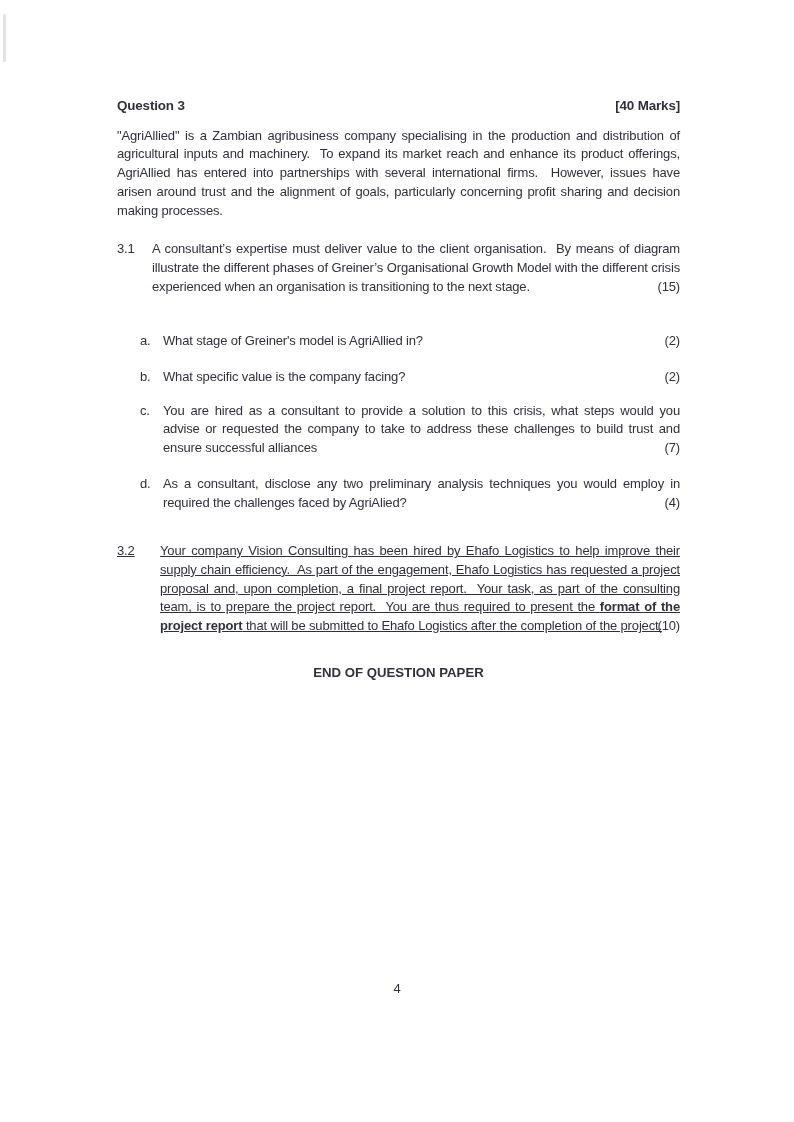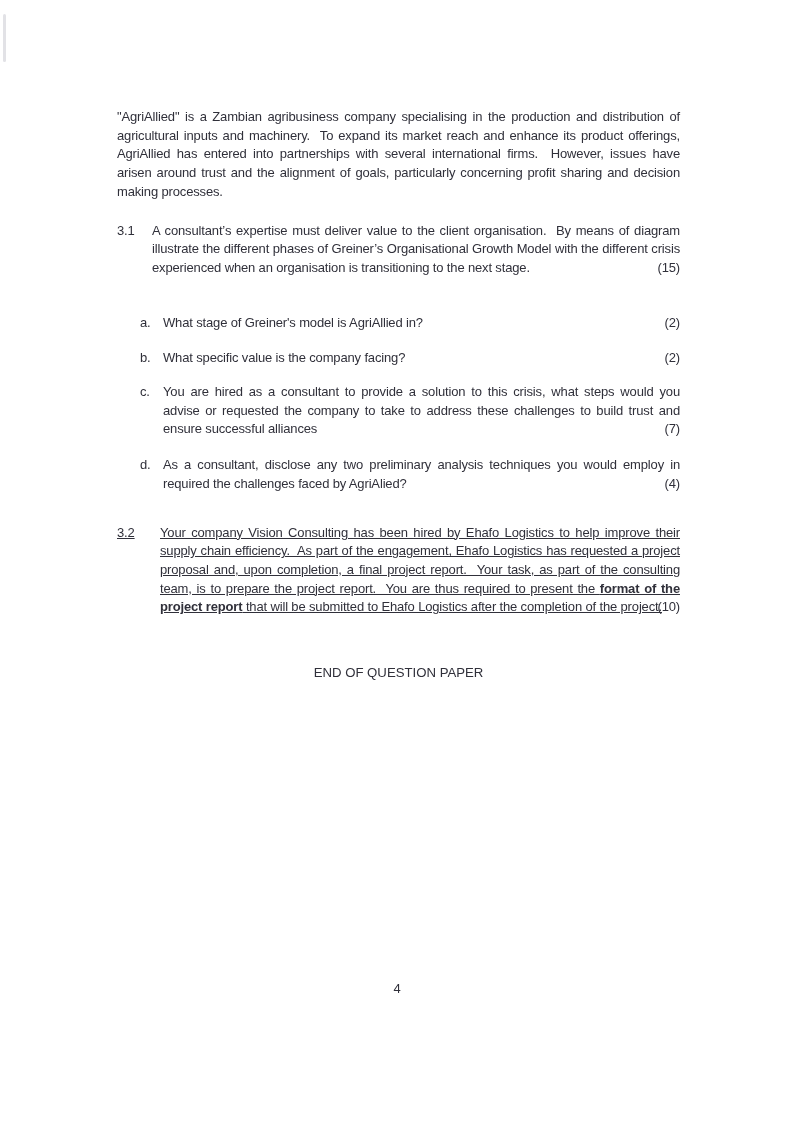--- a/index.html
+++ b/index.html
@@ -28,34 +28,38 @@
   .qtext { flex: 1; text-align: justify; }
   .mark { position: absolute; right: 0; bottom: 0; white-space: nowrap; }
   .sub { position: relative; display: flex; margin-left: 23px; }
   .sub .letter { width: 23px; flex: none; }
   .sub .stext { flex: 1; text-align: justify; }
   .sub-a { margin-top: 36px; }
   .sub-b { margin-top: 17px; }
   .sub-c { margin-top: 15px; }
   .sub-d { margin-top: 17px; }
   .q32 { margin-top: 30px; text-decoration: underline; }
-  .endline { text-align: center; font-weight: normal; margin-top: 47px; font-size: 13.2px; letter-spacing: 0; }
+  .endline { text-align: center; font-weight: bold; margin-top: 28px; font-size: 13.2px; letter-spacing: 0; }
   .pagenum {
     position: absolute; top: 981px; left: 0; width: 100%;
     text-align: center; font-size: 13px;
   }
   strong { font-weight: bold; }
 </style>
 </head>
 <body>
 
 <div class="artifact"></div>
 
 <div class="content">
 
+  <div class="hdr">
+    <span>Question 3</span>
+    <span>[40 Marks]</span>
+  </div>
 
   <p class="para">"AgriAllied" is a Zambian agribusiness company specialising in the production and distribution of agricultural inputs and machinery.&nbsp; To expand its market reach and enhance its product offerings, AgriAllied has entered into partnerships with several international firms.&nbsp; However, issues have arisen around trust and the alignment of goals, particularly concerning profit sharing and decision making processes.</p>
 
   <div class="qblock">
     <span class="qnum">3.1</span>
     <span class="qtext">A consultant’s expertise must deliver value to the client organisation.&nbsp; By means of diagram illustrate the different phases of Greiner’s Organisational Growth Model with the different crisis experienced when an organisation is transitioning to the next stage.</span>
     <span class="mark">(15)</span>
   </div>
 
   <div class="sub sub-a">

